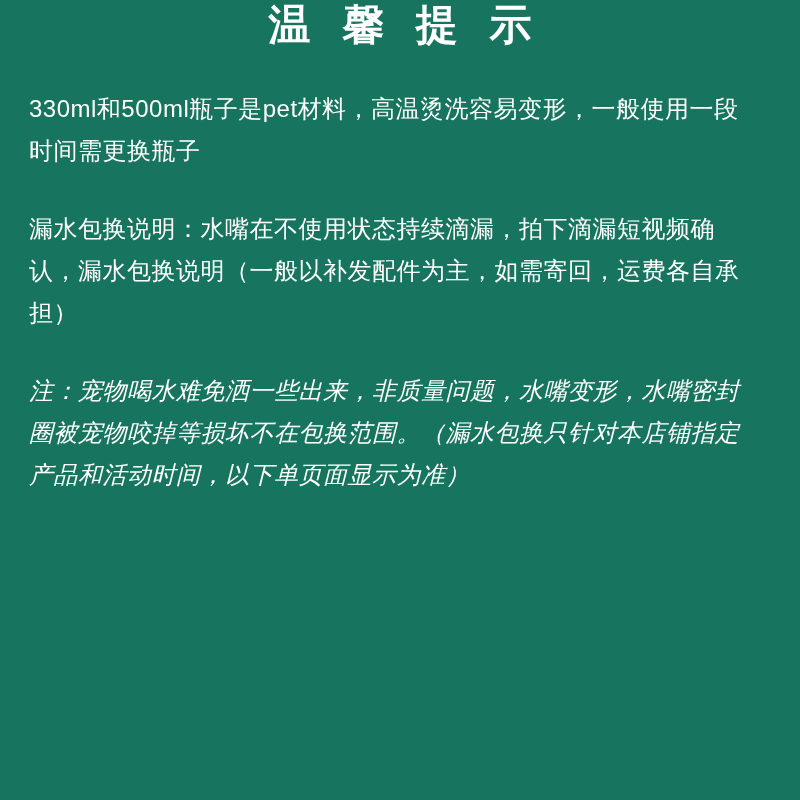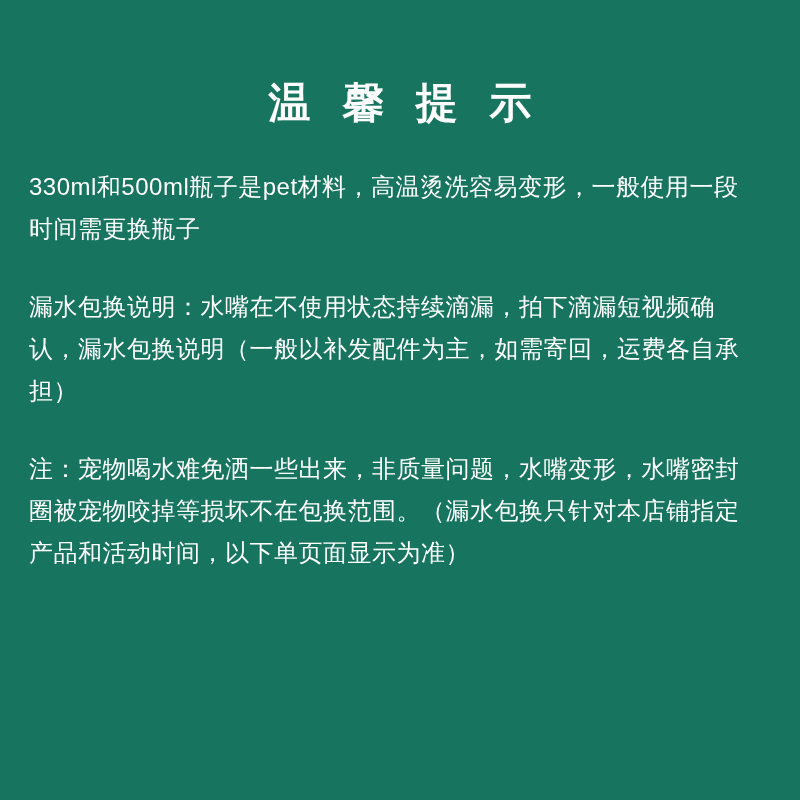--- a/index.html
+++ b/index.html
@@ -16,21 +16,20 @@
     position: relative;
     width: 800px;
     height: 800px;
     background: #17745e;
     box-sizing: border-box;
     padding: 0;
     overflow: hidden;
   }
   .notice-title {
     margin: 0;
-    padding-top: 78px;
     text-align: center;
     color: #ffffff;
     font-size: 42px;
     font-weight: bold;
     letter-spacing: 10px;
     text-indent: 10px;
     line-height: 1.2;
   }
   .notice-body {
     padding: 0 40px 0 29px;
@@ -39,20 +38,21 @@
   .notice-paragraph {
     color: #ffffff;
     font-size: 24px;
     line-height: 42px;
     margin: 0 0 36px 0;
     letter-spacing: 0.5px;
     text-align: left;
   }
   .notice-paragraph:last-child {
     margin-bottom: 0;
+    font-style: italic;
   }
 </style>
 </head>
 <body>
 
 <div class="notice-card">
   <h1 class="notice-title">温 馨 提 示</h1>
   <div class="notice-body">
     <p class="notice-paragraph">330ml和500ml瓶子是pet材料，高温烫洗容易变形，一般使用一段时间需更换瓶子</p>
     <p class="notice-paragraph">漏水包换说明：水嘴在不使用状态持续滴漏，拍下滴漏短视频确认，漏水包换说明（一般以补发配件为主，如需寄回，运费各自承担）</p>

